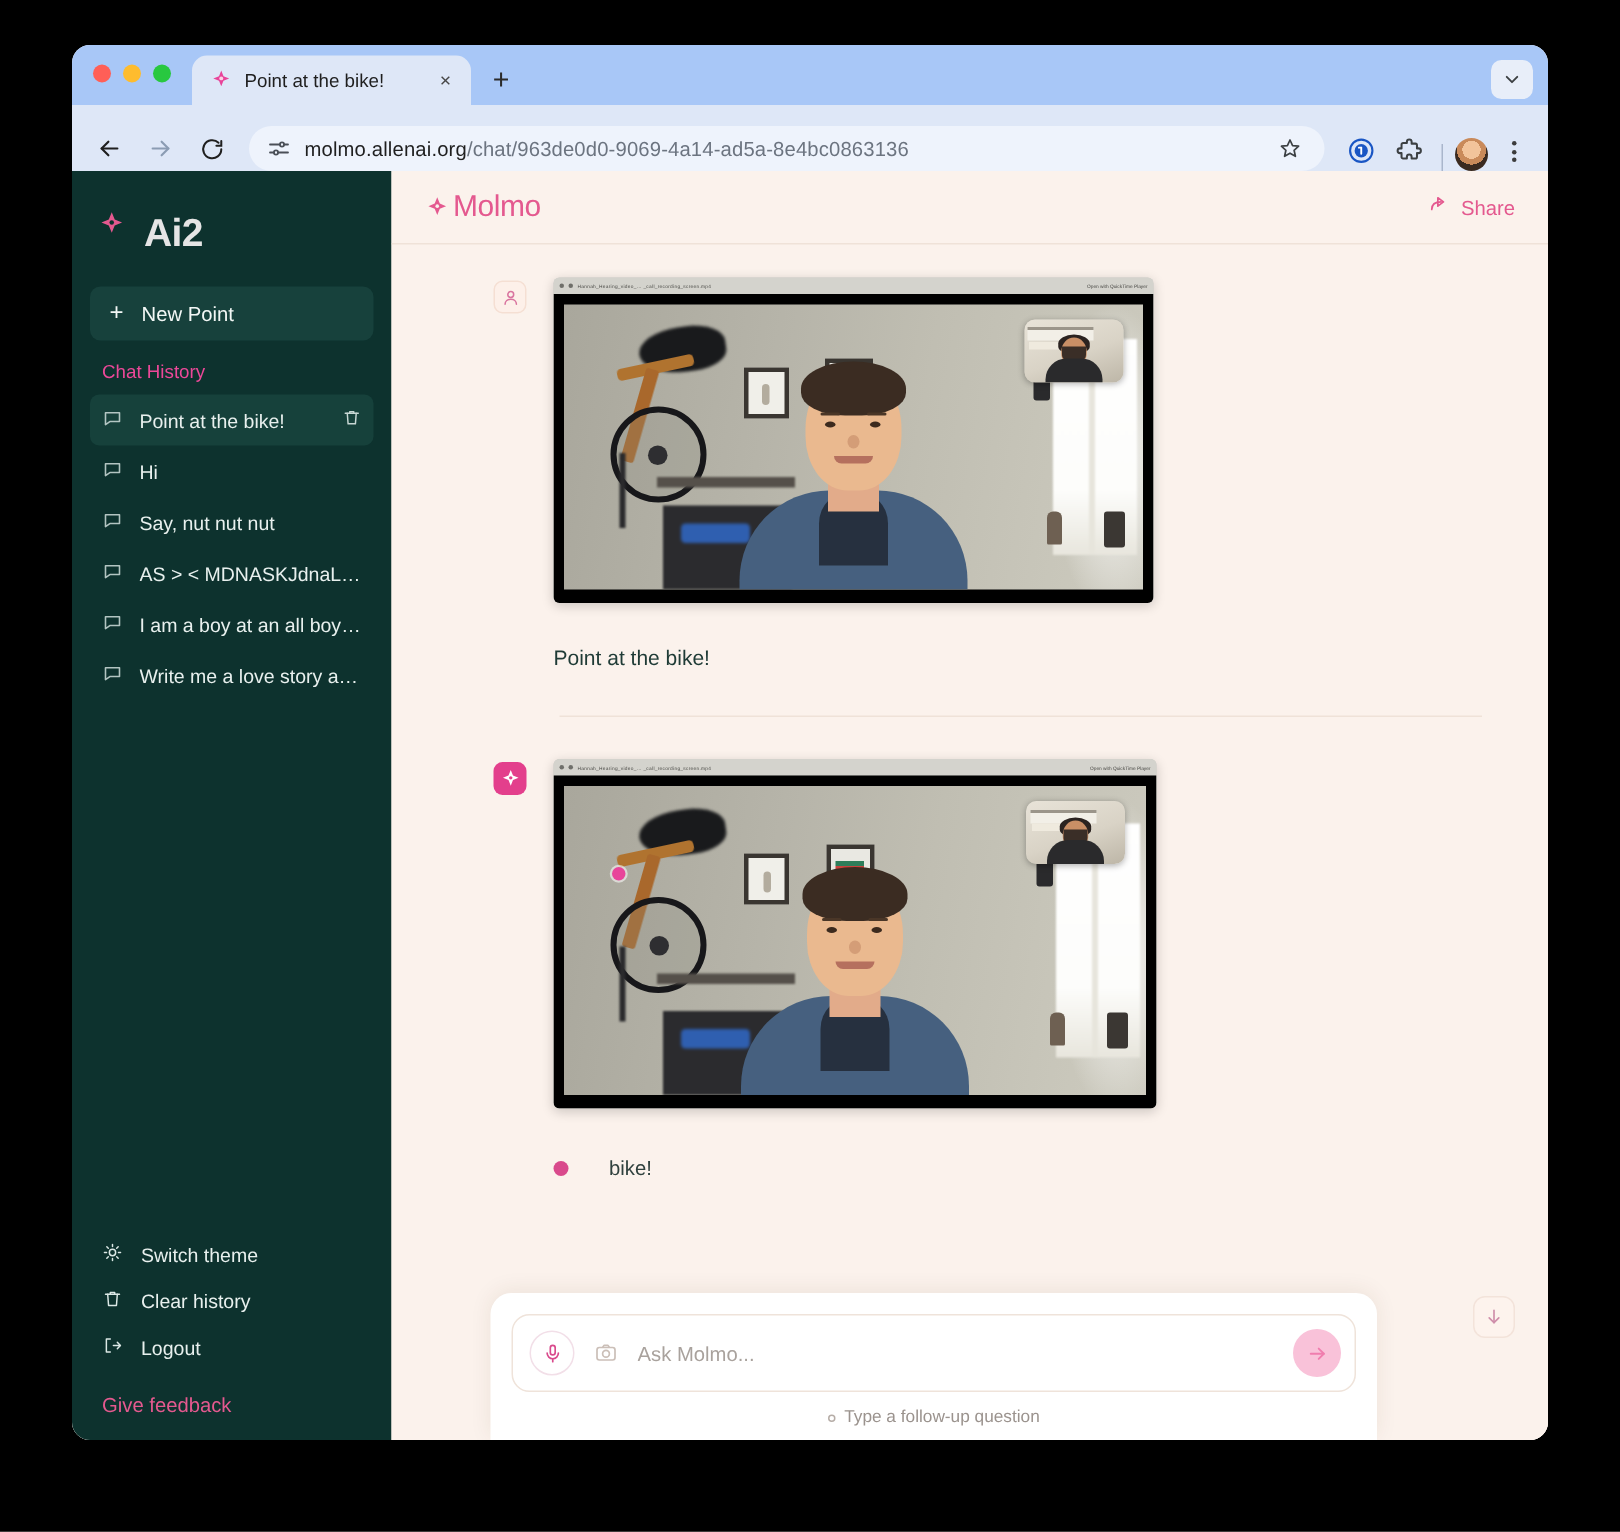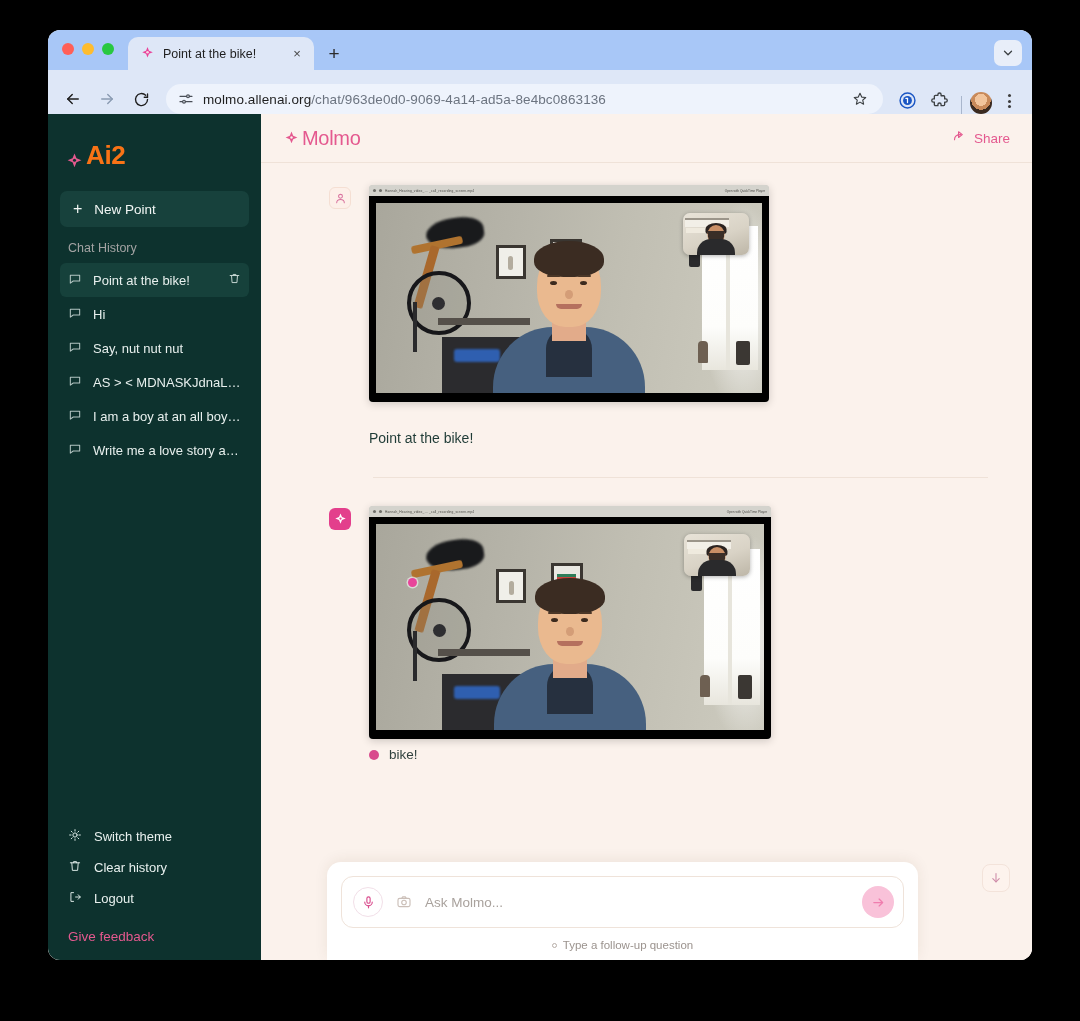--- a/index.html
+++ b/index.html
@@ -119,33 +119,33 @@
 
   
   #sidebar {
     width: 213px; flex: 0 0 213px;
     background: #0d322e;
     display: flex; flex-direction: column;
     padding: 26px 12px 14px 12px;
     position: relative;
   }
   #ai2-logo {
-    display: flex; align-items: flex-end; gap: 2px;
-    color: #f97316; padding-left: 5px; margin-bottom: 20px;
+    display: flex; align-items: flex-start; gap: 12px;
+    color: #e5e5e5; padding-left: 5px; margin-bottom: 20px;
   }
   #ai2-logo .logo-text { font-size: 26px; font-weight: 600; letter-spacing: -.4px; }
   #new-chat-btn {
     display: flex; align-items: center; gap: 12px;
     height: 36px; padding: 0 13px; margin-bottom: 14px;
     background: #17413c; border-radius: 7px;
     color: #f2f7f5; font-size: 13.5px;
   }
   #new-chat-btn .plus { font-size: 16px; line-height: 1; color: #f2f7f5; }
   .sidebar-label {
-    color: #a3a3a3; font-size: 12.5px;
+    color: #ec4899; font-size: 12.5px;
     padding: 0 8px; margin-bottom: 8px;
   }
   #chat-history { display: flex; flex-direction: column; }
   .history-item {
     display: flex; align-items: center; gap: 11px;
     height: 34px; padding: 0 8px; border-radius: 6px;
     color: #e8f0ee; font-size: 13px;
   }
   .history-item.active { background: #16413b; }
   .history-item .hi-label {
@@ -371,21 +371,21 @@
   }
 
   .point-marker {
     position: absolute; left: 8.3%; top: 26%;
     width: 9px; height: 9px; border-radius: 50%;
     background: #e8449a; box-shadow: 0 0 0 1.5px rgba(255,255,255,.55);
   }
 
   .msg-text { font-size: 14px; color: #1f3b36; margin-top: 26px; line-height: 1.5; }
   .msg-divider { height: 1px; background: #efe2d8; margin: 28px 44px 0 112px; }
-  .answer-row { display: flex; align-items: center; gap: 10px; margin-top: 8px; }
+  .answer-row { display: flex; align-items: center; gap: 27px; margin-top: 32px; }
   .answer-dot { width: 10px; height: 10px; border-radius: 50%; background: #d94a8c; flex: 0 0 10px; }
   .answer-text { font-size: 13.5px; color: #30413e; }
 
   
   #composer-wrap {
     position: absolute; left: 66px; right: 114px; bottom: 0;
     background: #ffffff; border-radius: 14px 14px 0 0;
     box-shadow: 0 -2px 14px rgba(80,50,30,.08);
     padding: 14px 14px 0 14px;
   }

